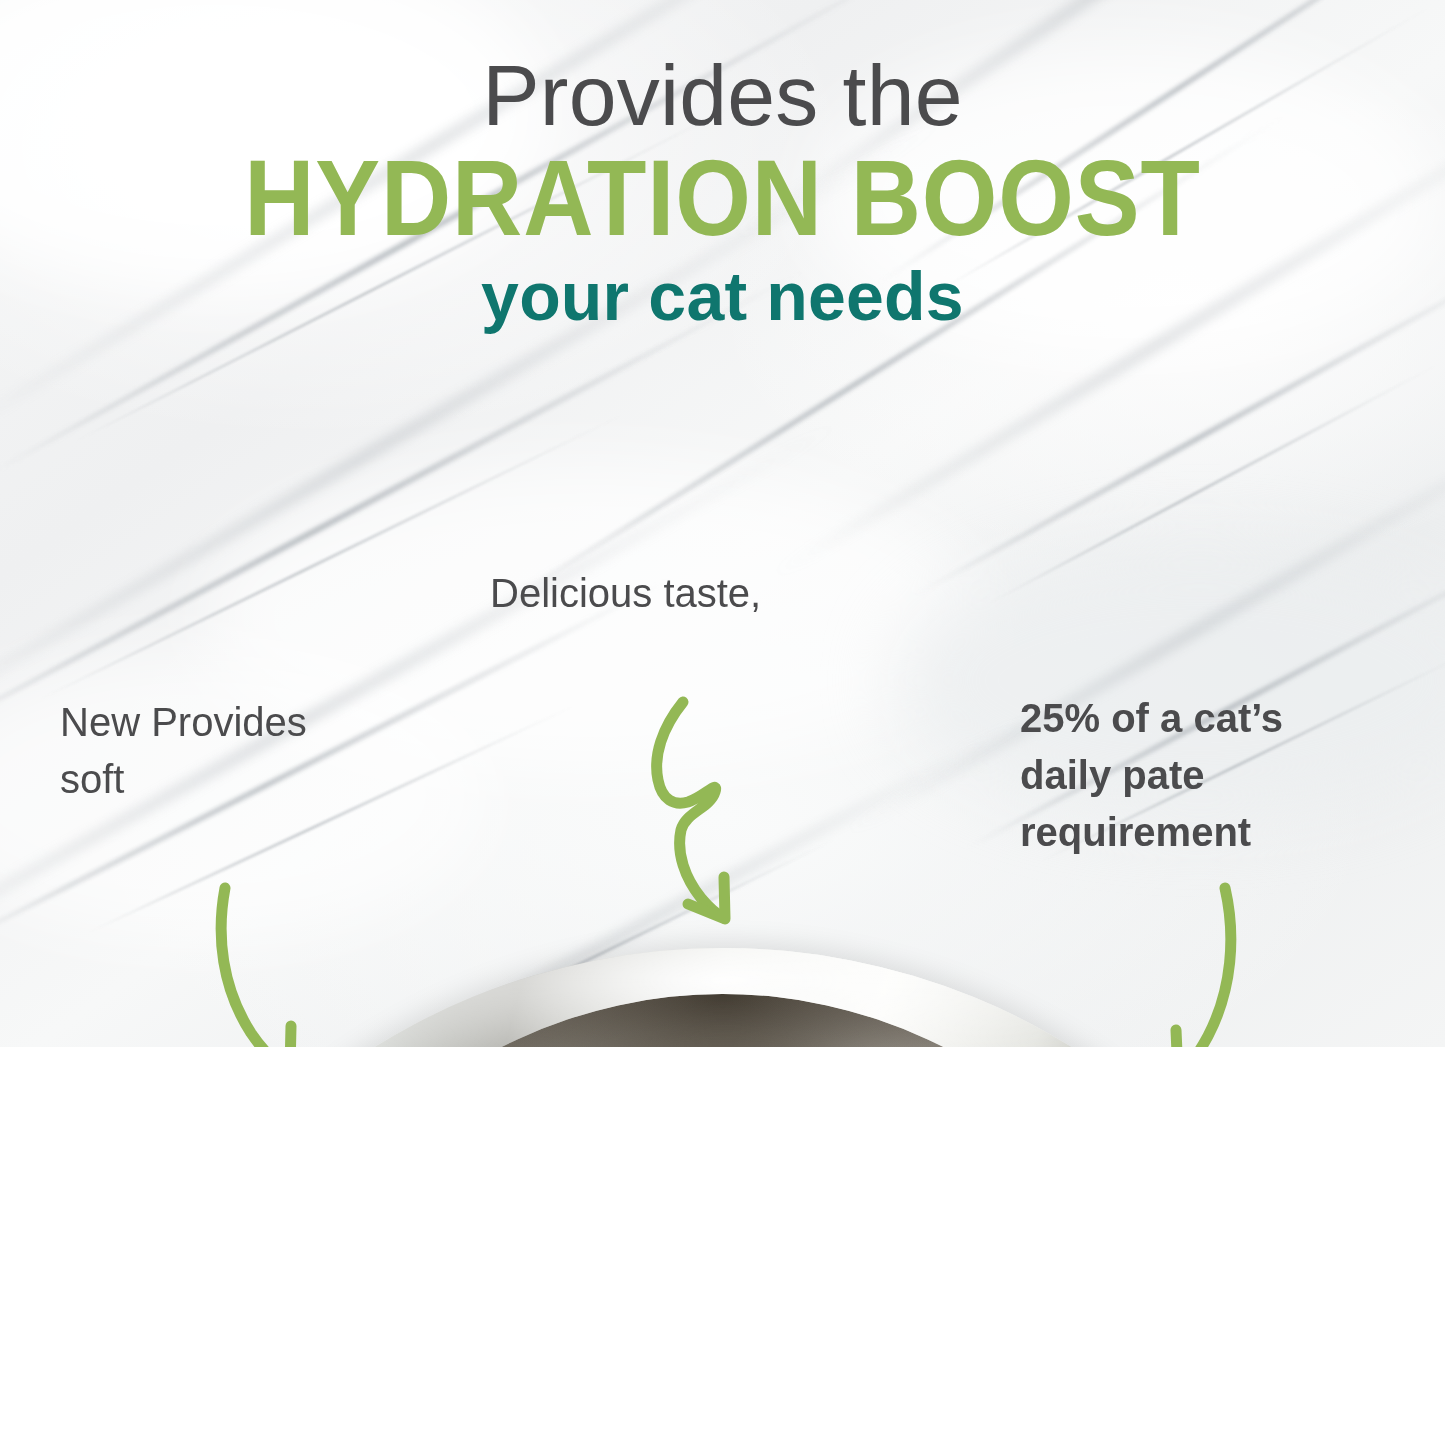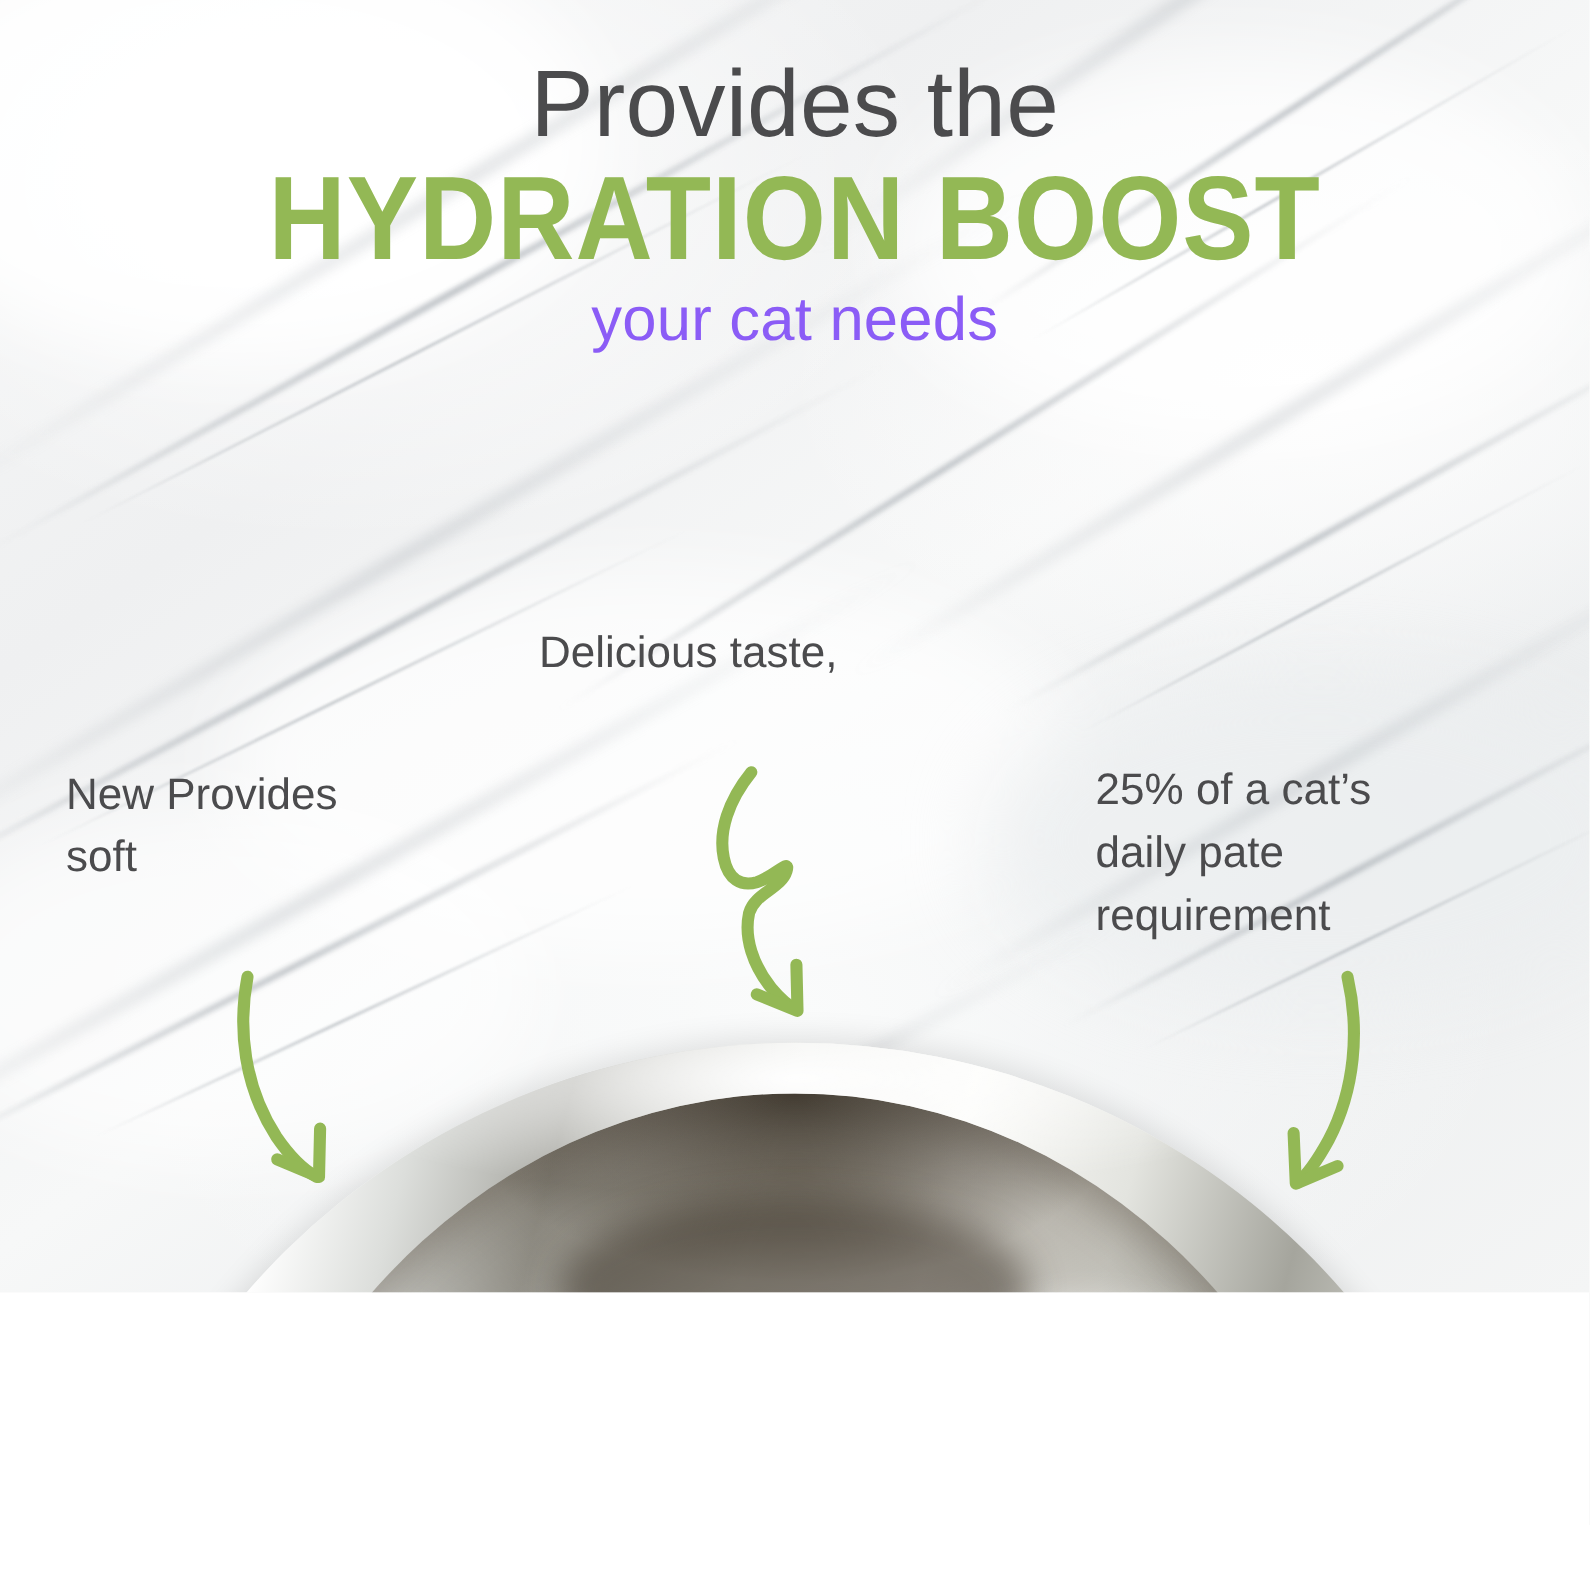--- a/index.html
+++ b/index.html
@@ -3,21 +3,21 @@
 <meta charset="utf-8">
 <style>
   html, body {
     margin: 0;
     padding: 0;
     background: #ffffff;
   }
   #stage {
     position: relative;
     width: 1445px;
-    height: 1175px;
+    height: 1047px;
     overflow: hidden;
     font-family: "Liberation Sans", sans-serif;
     background: #f2f3f3;
   }
 
   
   .marble-base {
     position: absolute;
     inset: 0;
     background:
@@ -75,42 +75,42 @@
     font-family: "Liberation Sans Narrow", "Liberation Sans", sans-serif;
     font-size: 108px;
     font-weight: 700;
     color: #93b855;
     letter-spacing: 1px;
     transform: scaleX(0.90);
     margin: 6px 0 10px 0;
   }
   .hl-line3 {
     display: block;
-    font-size: 56px;
-    font-weight: 400;
-    color: #8b5cf6;
+    font-size: 68px;
+    font-weight: 700;
+    color: #0f766e;
     letter-spacing: 0.2px;
   }
 
   
   .callout {
     position: absolute;
     text-align: left;
     color: #4b4b4d;
     font-size: 40px;
     font-weight: 400;
     line-height: 1.42;
     z-index: 6;
     white-space: nowrap;
   }
   .callout span { display: block; }
 
   #callout-left   { left: 60px;  top: 694px; width: 360px; }
   #callout-center { left: 490px; top: 565px; width: 460px; }
-  #callout-right  { left: 996px; top: 690px; width: 380px; }
+  #callout-right  { left: 1020px; top: 690px; width: 380px; font-weight: bold; }
 
   
   .arrow-svg { position: absolute; z-index: 6; overflow: visible; }
   #arrow-left   { left: 178px;  top: 878px; }
   #arrow-center { left: 636px;  top: 690px; }
   #arrow-right  { left: 1152px; top: 878px; }
   .arrow-path {
     fill: none;
     stroke: #93b855;
     stroke-width: 11;

